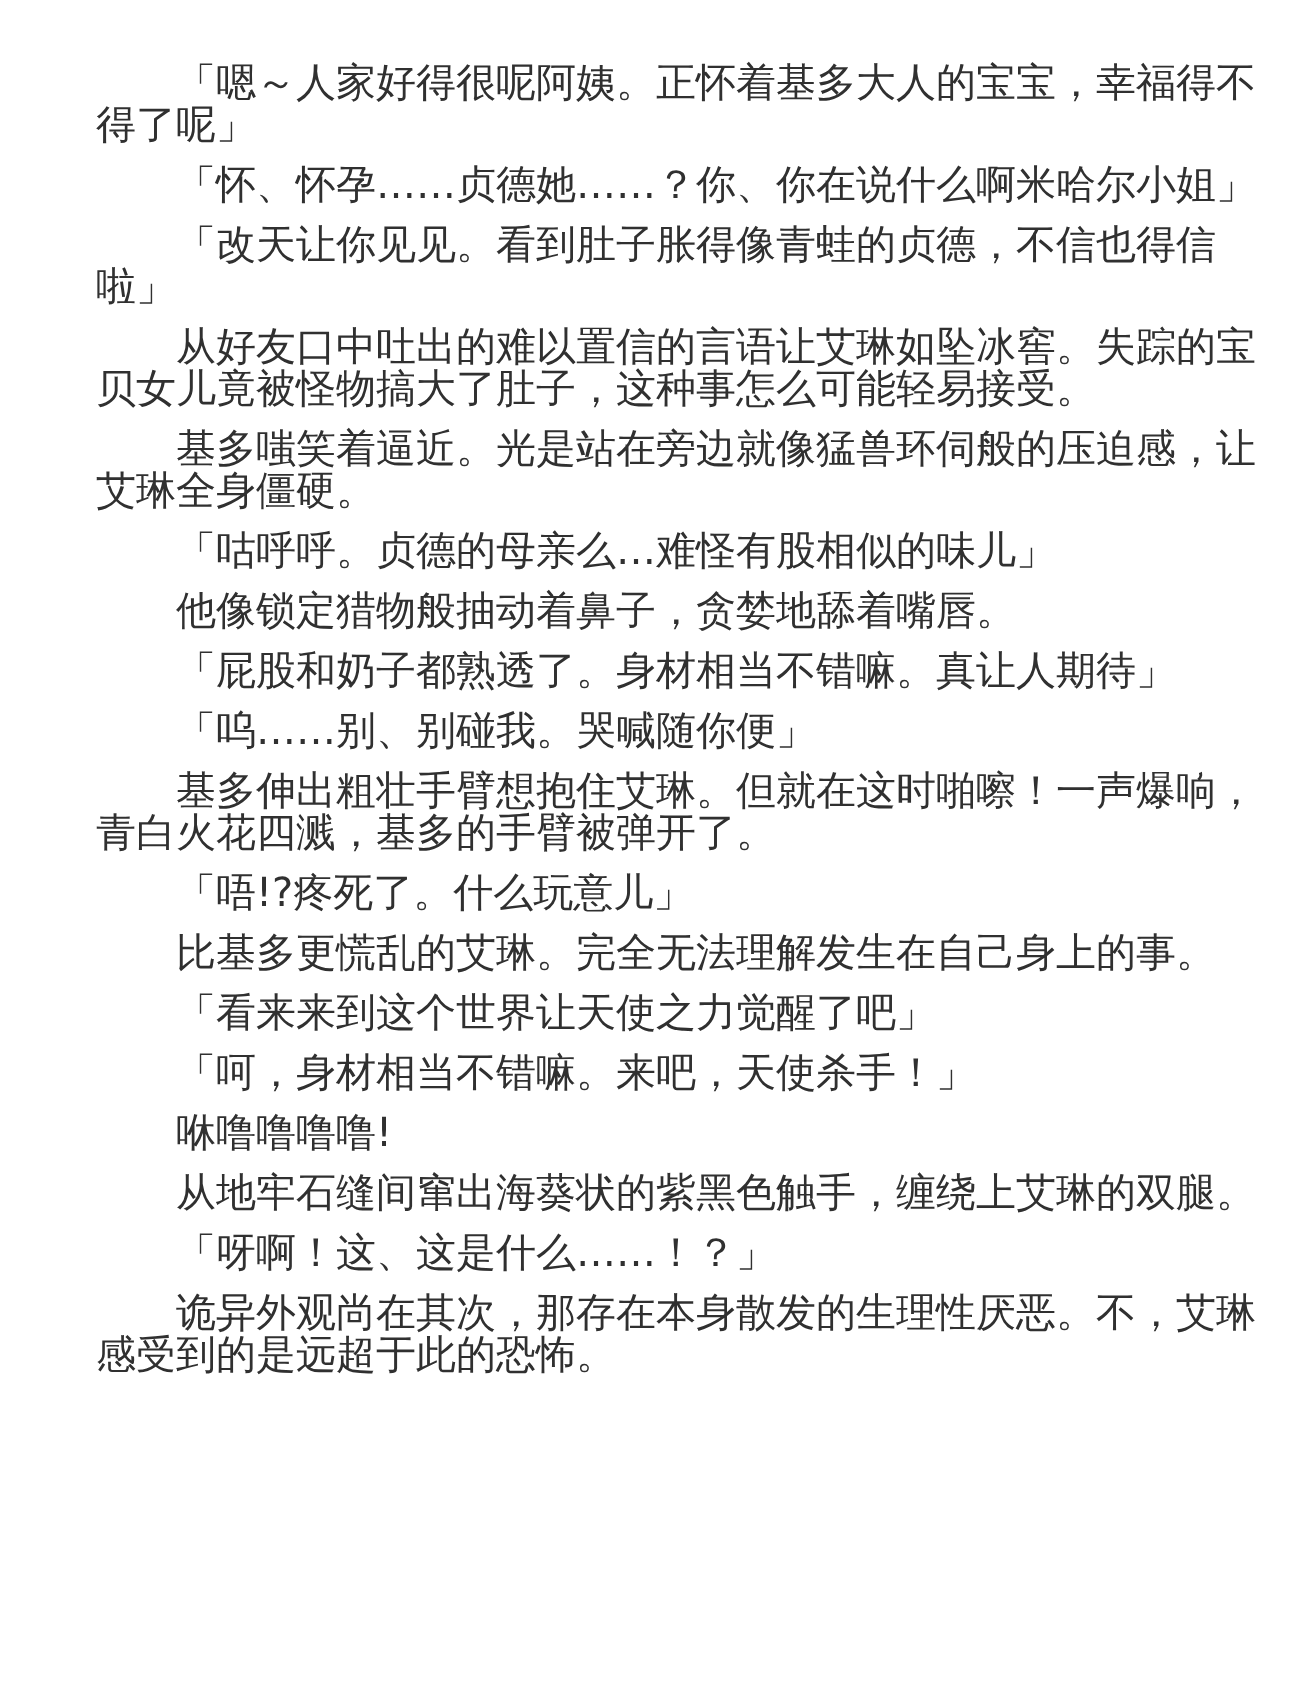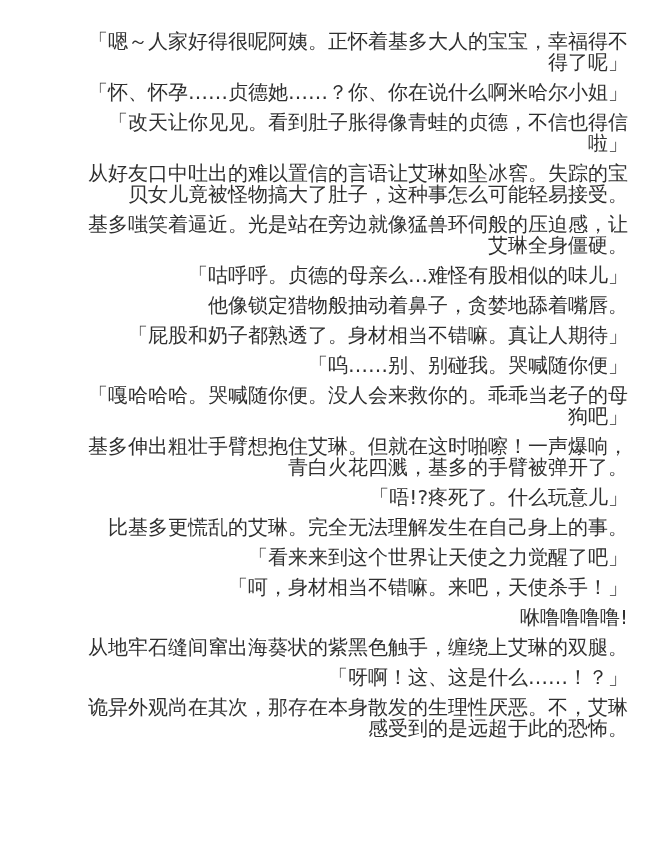--- a/index.html
+++ b/index.html
@@ -21,39 +21,38 @@
     background: #ffffff;
   }
   .page p {
     margin: 0 0 9px 0;
     padding: 0;
     font-size: 20px;
     line-height: 21px;
     letter-spacing: 0;
     color: #303030;
     text-indent: 2em;
-    text-align: right;
+    text-align: left;
     word-break: normal;
     overflow-wrap: break-word;
   }
 </style>
 </head>
 <body>
 
 <div class="page">
   <p>「嗯～人家好得很呢阿姨。正怀着基多大人的宝宝，幸福得不得了呢」</p>
   <p>「怀、怀孕……贞德她……？你、你在说什么啊米哈尔小姐」</p>
   <p>「改天让你见见。看到肚子胀得像青蛙的贞德，不信也得信啦」</p>
   <p>从好友口中吐出的难以置信的言语让艾琳如坠冰窖。失踪的宝贝女儿竟被怪物搞大了肚子，这种事怎么可能轻易接受。</p>
   <p>基多嗤笑着逼近。光是站在旁边就像猛兽环伺般的压迫感，让艾琳全身僵硬。</p>
   <p>「咕呼呼。贞德的母亲么…难怪有股相似的味儿」</p>
   <p>他像锁定猎物般抽动着鼻子，贪婪地舔着嘴唇。</p>
   <p>「屁股和奶子都熟透了。身材相当不错嘛。真让人期待」</p>
   <p>「呜……别、别碰我。哭喊随你便」</p>
-  <p>「嘎哈哈哈。哭喊随你便。没人会来救你的。乖乖当老子的母狗吧」</p>
   <p>基多伸出粗壮手臂想抱住艾琳。但就在这时啪嚓！一声爆响，青白火花四溅，基多的手臂被弹开了。</p>
   <p>「唔!?疼死了。什么玩意儿」</p>
   <p>比基多更慌乱的艾琳。完全无法理解发生在自己身上的事。</p>
   <p>「看来来到这个世界让天使之力觉醒了吧」</p>
   <p>「呵，身材相当不错嘛。来吧，天使杀手！」</p>
   <p>咻噜噜噜噜!</p>
   <p>从地牢石缝间窜出海葵状的紫黑色触手，缠绕上艾琳的双腿。</p>
   <p>「呀啊！这、这是什么……！？」</p>
   <p>诡异外观尚在其次，那存在本身散发的生理性厌恶。不，艾琳感受到的是远超于此的恐怖。</p>
 </div>

